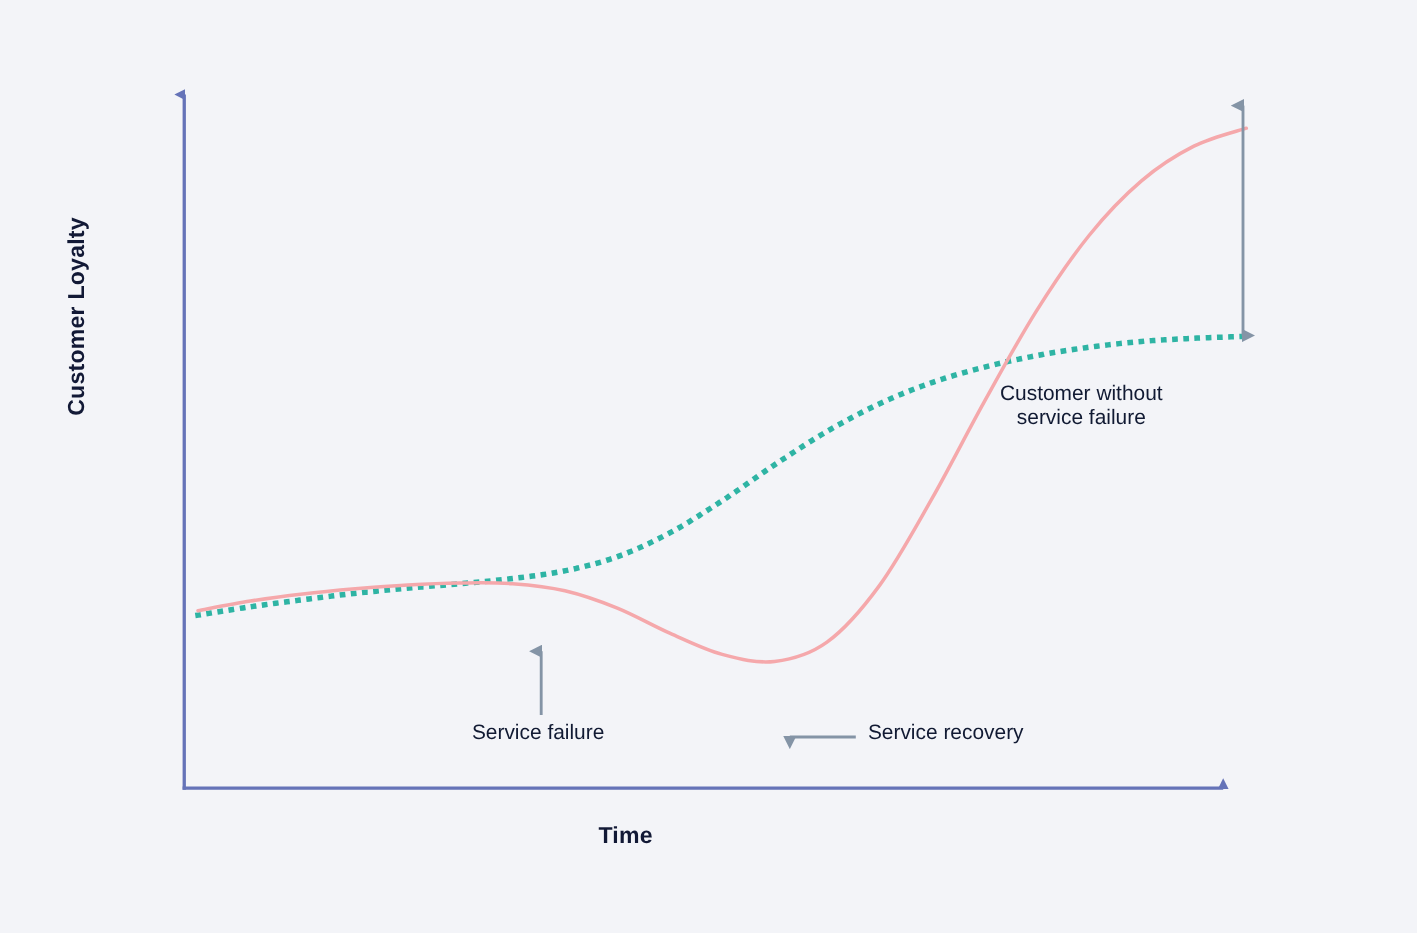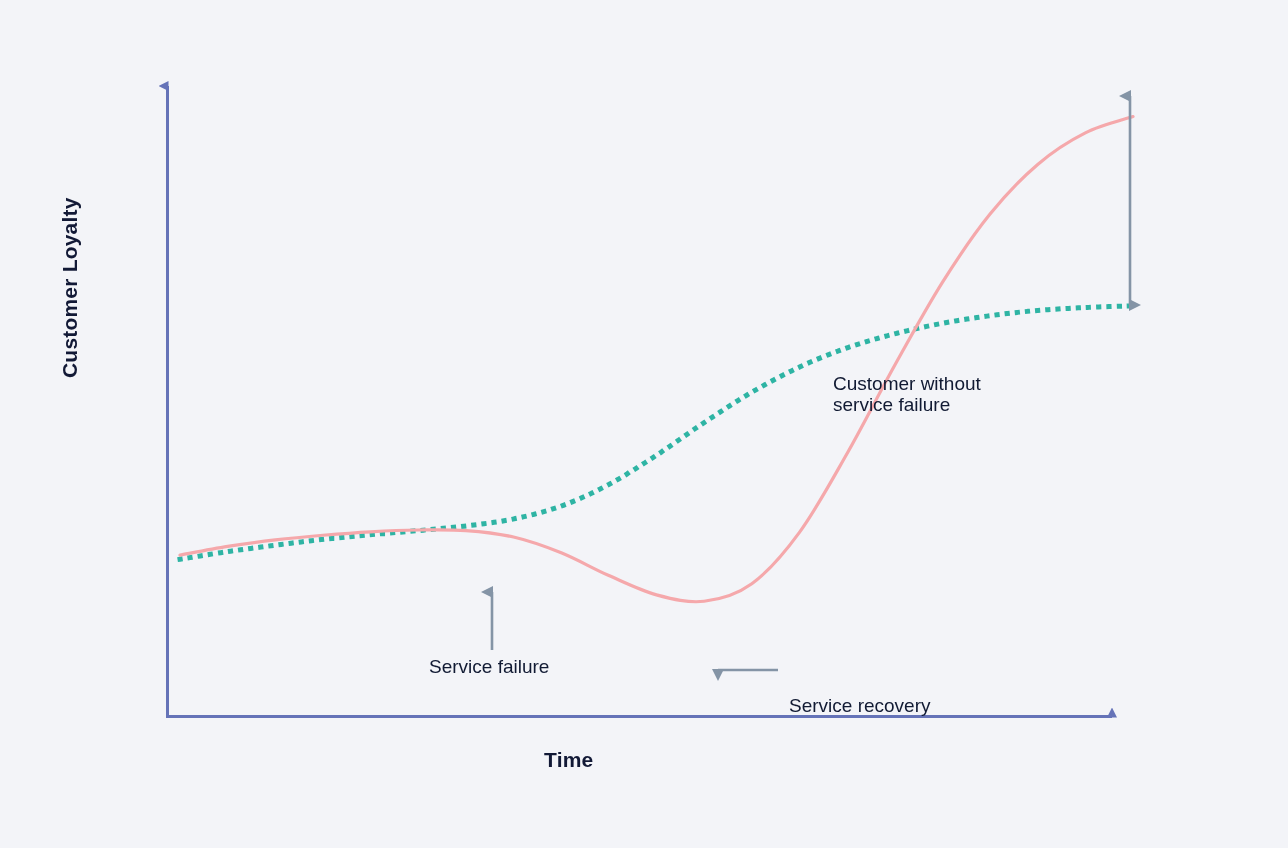--- a/index.html
+++ b/index.html
@@ -49,32 +49,31 @@
   }
   .annotation {
     position: absolute;
     color: #111a33;
     font-size: 19px;
     line-height: 1.12;
     white-space: nowrap;
   }
   #annotation-no-failure {
     left: 833px;
-    top: 373px;
+    top: 348px;
     width: 300px;
-    text-align: left;
+    text-align: center;
   }
   #annotation-service-failure {
     left: 429px;
     top: 656px;
   }
   #annotation-service-recovery {
     left: 789px;
     top: 656px;
-    margin-top: 39px;
   }
 </style>
 </head>
 <body>
 
 <div id="chart-root">
 
   <svg id="chart-svg" viewBox="0 0 1288 848">
     <defs>
       <marker id="axis-arrow-up" markerWidth="10" markerHeight="10" refX="5" refY="9" orient="auto-start-reverse" markerUnits="userSpaceOnUse">

